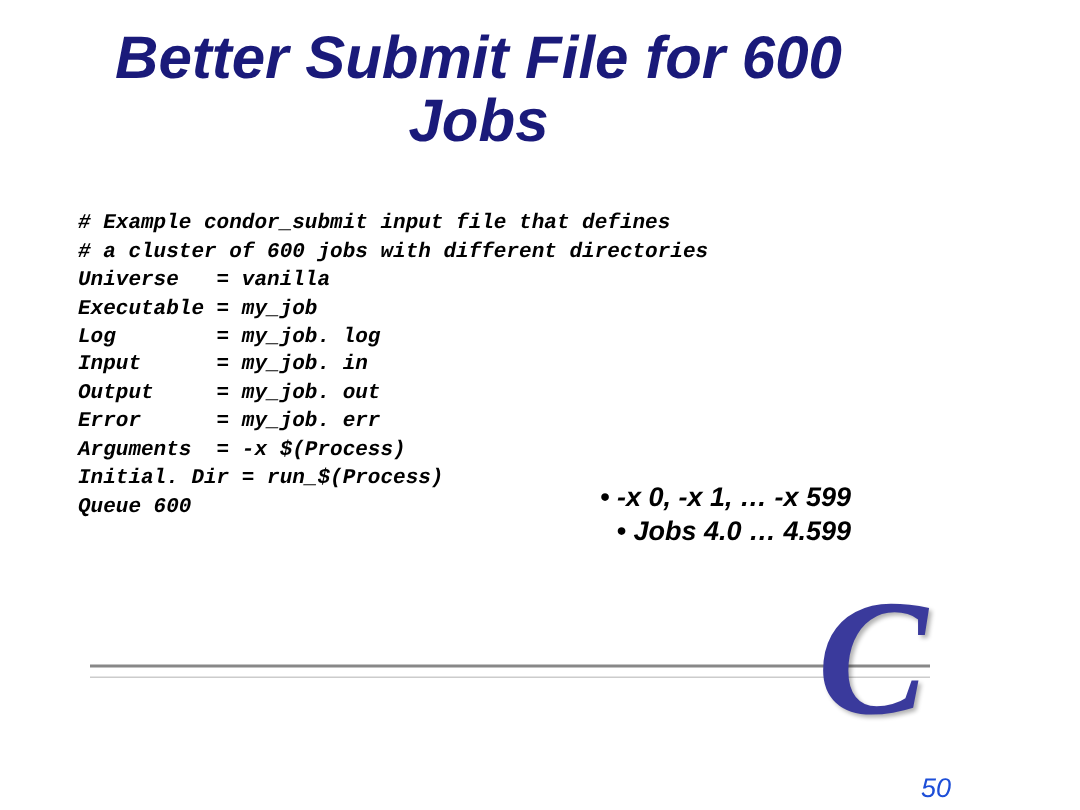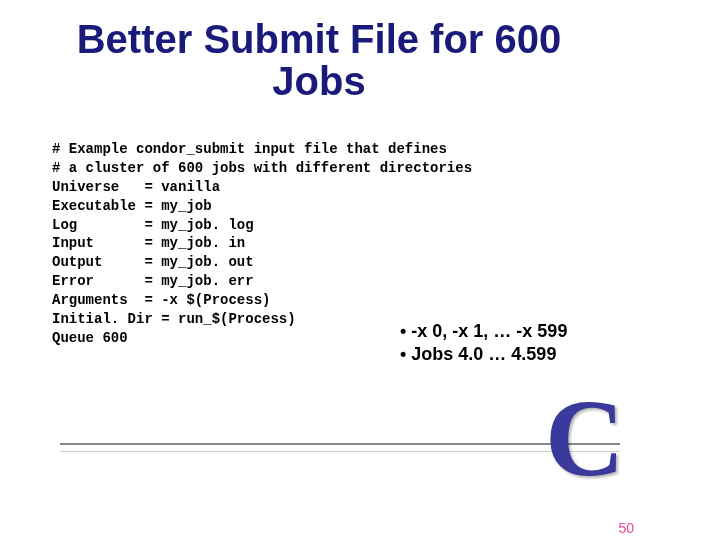--- a/index.html
+++ b/index.html
@@ -9,20 +9,21 @@
     height: 540px;
     background: #fff;
     font-family: Arial, sans-serif;
     position: relative;
     overflow: hidden;
   }
   .slide {
     width: 638px;
     height: 540px;
     position: relative;
+    font-style: italic;
   }
   .title {
     font-family: "Comic Sans MS", cursive, sans-serif;
     font-size: 40px;
     font-weight: bold;
     color: #1a1a7a;
     text-align: center;
     line-height: 1.05;
     padding-top: 18px;
   }
@@ -38,20 +39,21 @@
     top: 140px;
   }
   .bullets {
     font-family: "Comic Sans MS", cursive, sans-serif;
     font-size: 18px;
     font-weight: bold;
     position: absolute;
     left: 400px;
     top: 320px;
     line-height: 1.3;
+    text-align: right;
   }
   .bullets div::before {
     content: "• ";
   }
   .hr {
     position: absolute;
     left: 60px;
     top: 443px;
     width: 560px;
     height: 6px;
@@ -94,22 +96,22 @@
     right: 0;
     top: 485px;
     text-align: center;
     letter-spacing: 0.2px;
   }
   .pagenum {
     position: absolute;
     right: 4px;
     bottom: 4px;
     font-family: Arial, sans-serif;
-    font-size: 14px;
-    color: #ec4899;
+    font-size: 18px;
+    color: #1d4ed8;
   }
 </style>
 </head>
 <body>
 
 <div class="slide">
 
   <div class="title">
     <span>Better Submit File for 600</span><br>
     <span>Jobs</span>

